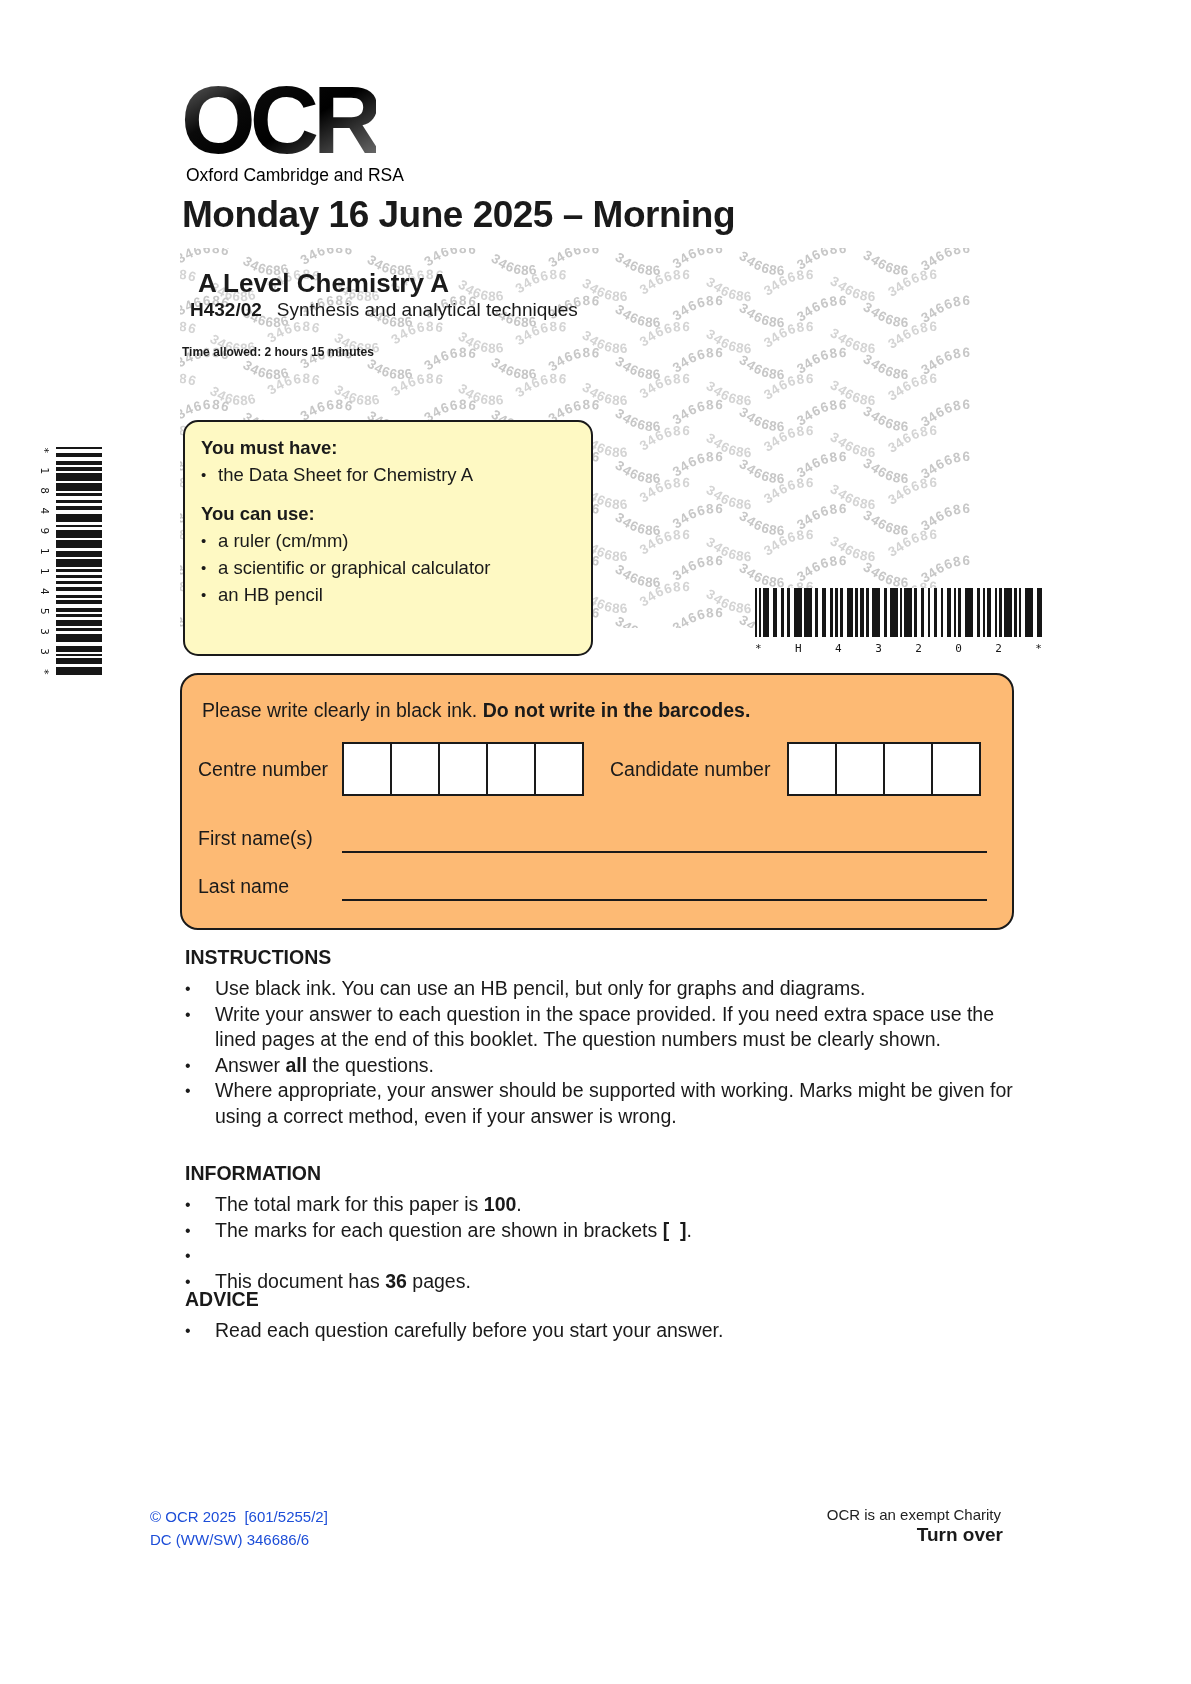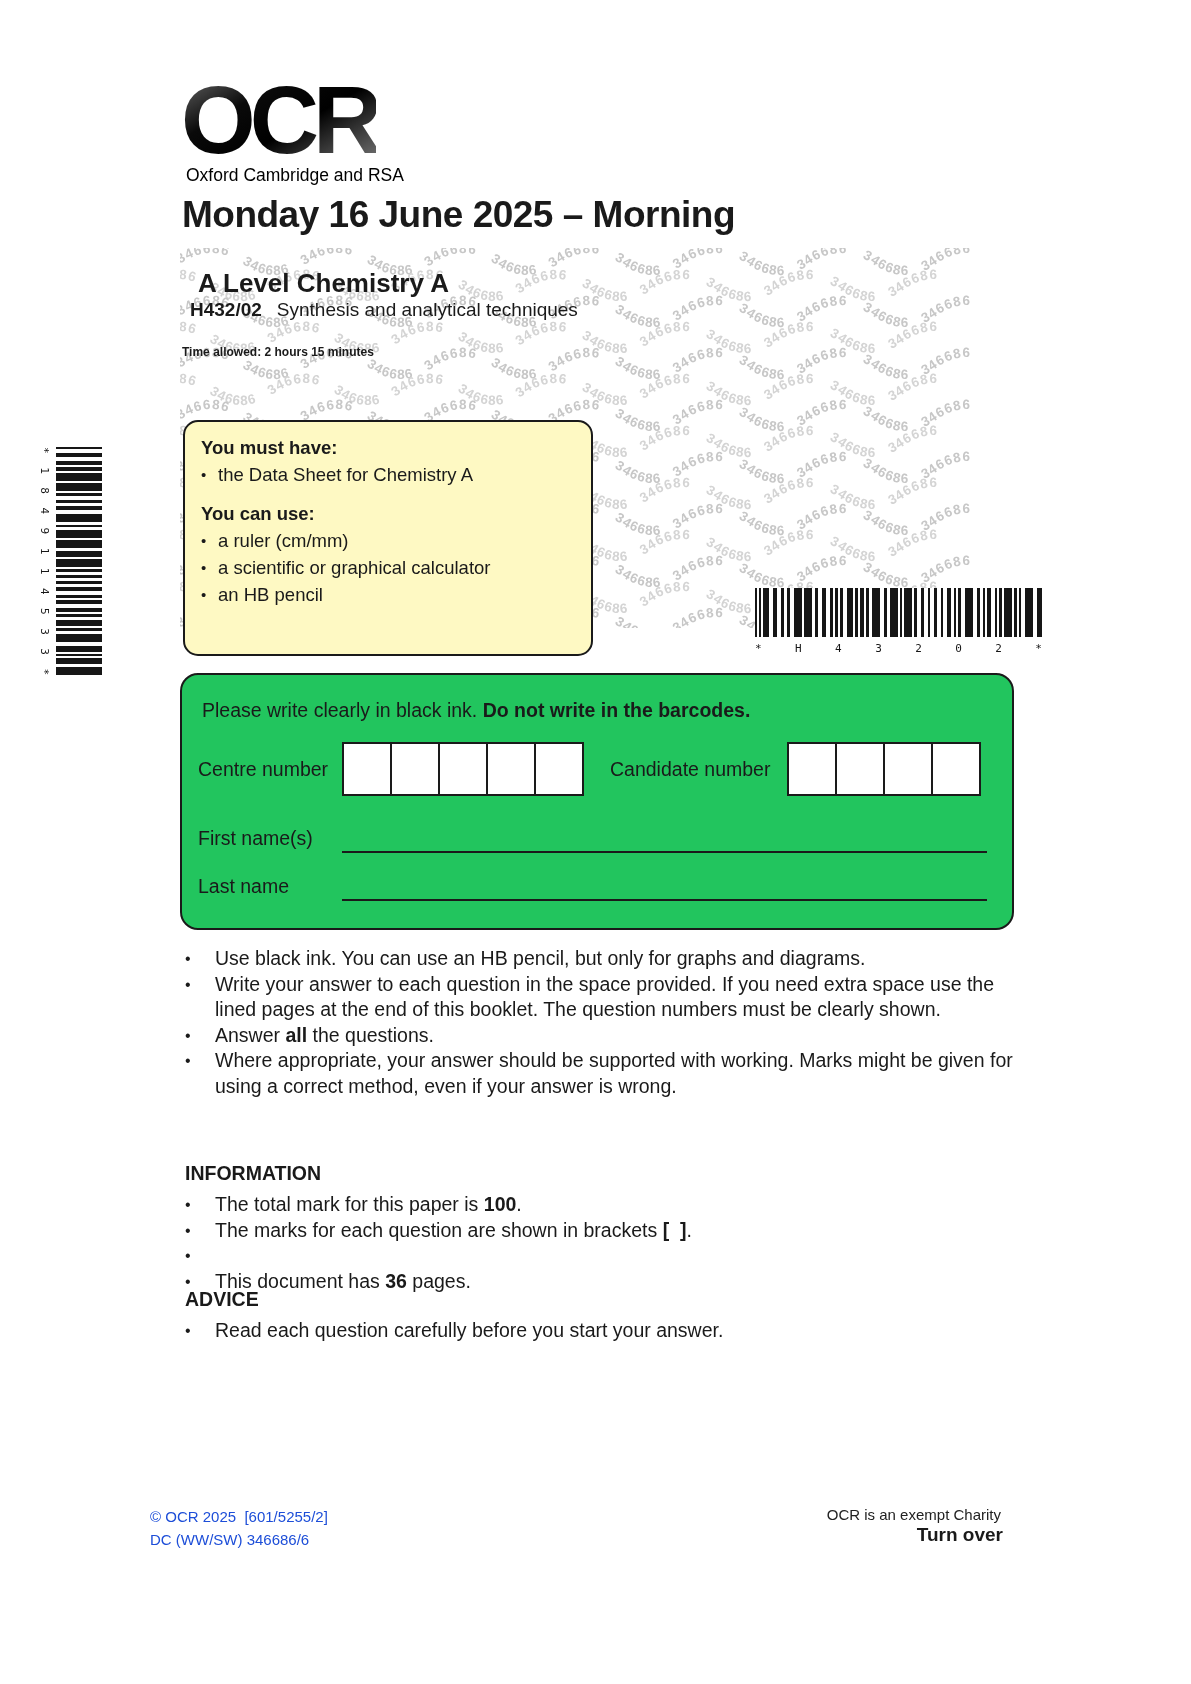--- a/index.html
+++ b/index.html
@@ -39,21 +39,21 @@
   .mat-h.second{margin-top:13px;}
   ul.plain{list-style:none;margin:0;padding:0;}
   .mat-box li{display:flex;font-size:18.5px;line-height:27px;}
   .blt{width:17px;flex:0 0 17px;font-size:15px;}
   .btx b{font-weight:bold;}
 
   
   .hbc{position:absolute;left:755px;top:588px;width:287px;z-index:2;background:#fff;padding-bottom:2px;}
 
   
-  .cand-box{position:absolute;left:180px;top:673px;width:834px;height:257px;z-index:2;background:#22c55e;
+  .cand-box{position:absolute;left:180px;top:673px;width:834px;height:257px;z-index:2;background:#fdba74;
             border:2.5px solid #1a1a1a;border-radius:18px;}
   .notice{position:absolute;left:20px;top:24px;font-size:19.5px;}
   .notice b{font-weight:bold;}
   .lbl{position:absolute;font-size:19.5px;}
   .cn-label{left:16px;top:83px;}
   .can-label{left:428px;top:83px;}
   .cells{position:absolute;display:flex;}
   .cn-cells{left:160px;top:67px;}
   .can-cells{left:605px;top:67px;}
   .cell{width:50px;height:54px;border:2px solid #1a1a1a;background:#fff;margin-left:-2px;}
@@ -263,20 +263,21 @@
         <span class="cell"></span>
         <span class="cell"></span>
       </div>
     <div class="lbl fn-label">First name(s)</div>
     <div class="name-line fn-line"></div>
     <div class="lbl ln-label">Last name</div>
     <div class="name-line ln-line"></div>
   </div>
 
   <section class="txt-block instructions">
+    <h3>INSTRUCTIONS</h3>
     <ul class="plain blist">
         <li>
           <span class="blt">•</span>
           <span class="btx">Use black ink. You can use an HB pencil, but only for graphs and diagrams.</span>
         </li>
         <li>
           <span class="blt">•</span>
           <span class="btx">Write your answer to each question in the space provided. If you need extra space use the lined pages at the end of this booklet. The question numbers must be clearly shown.</span>
         </li>
         <li>

